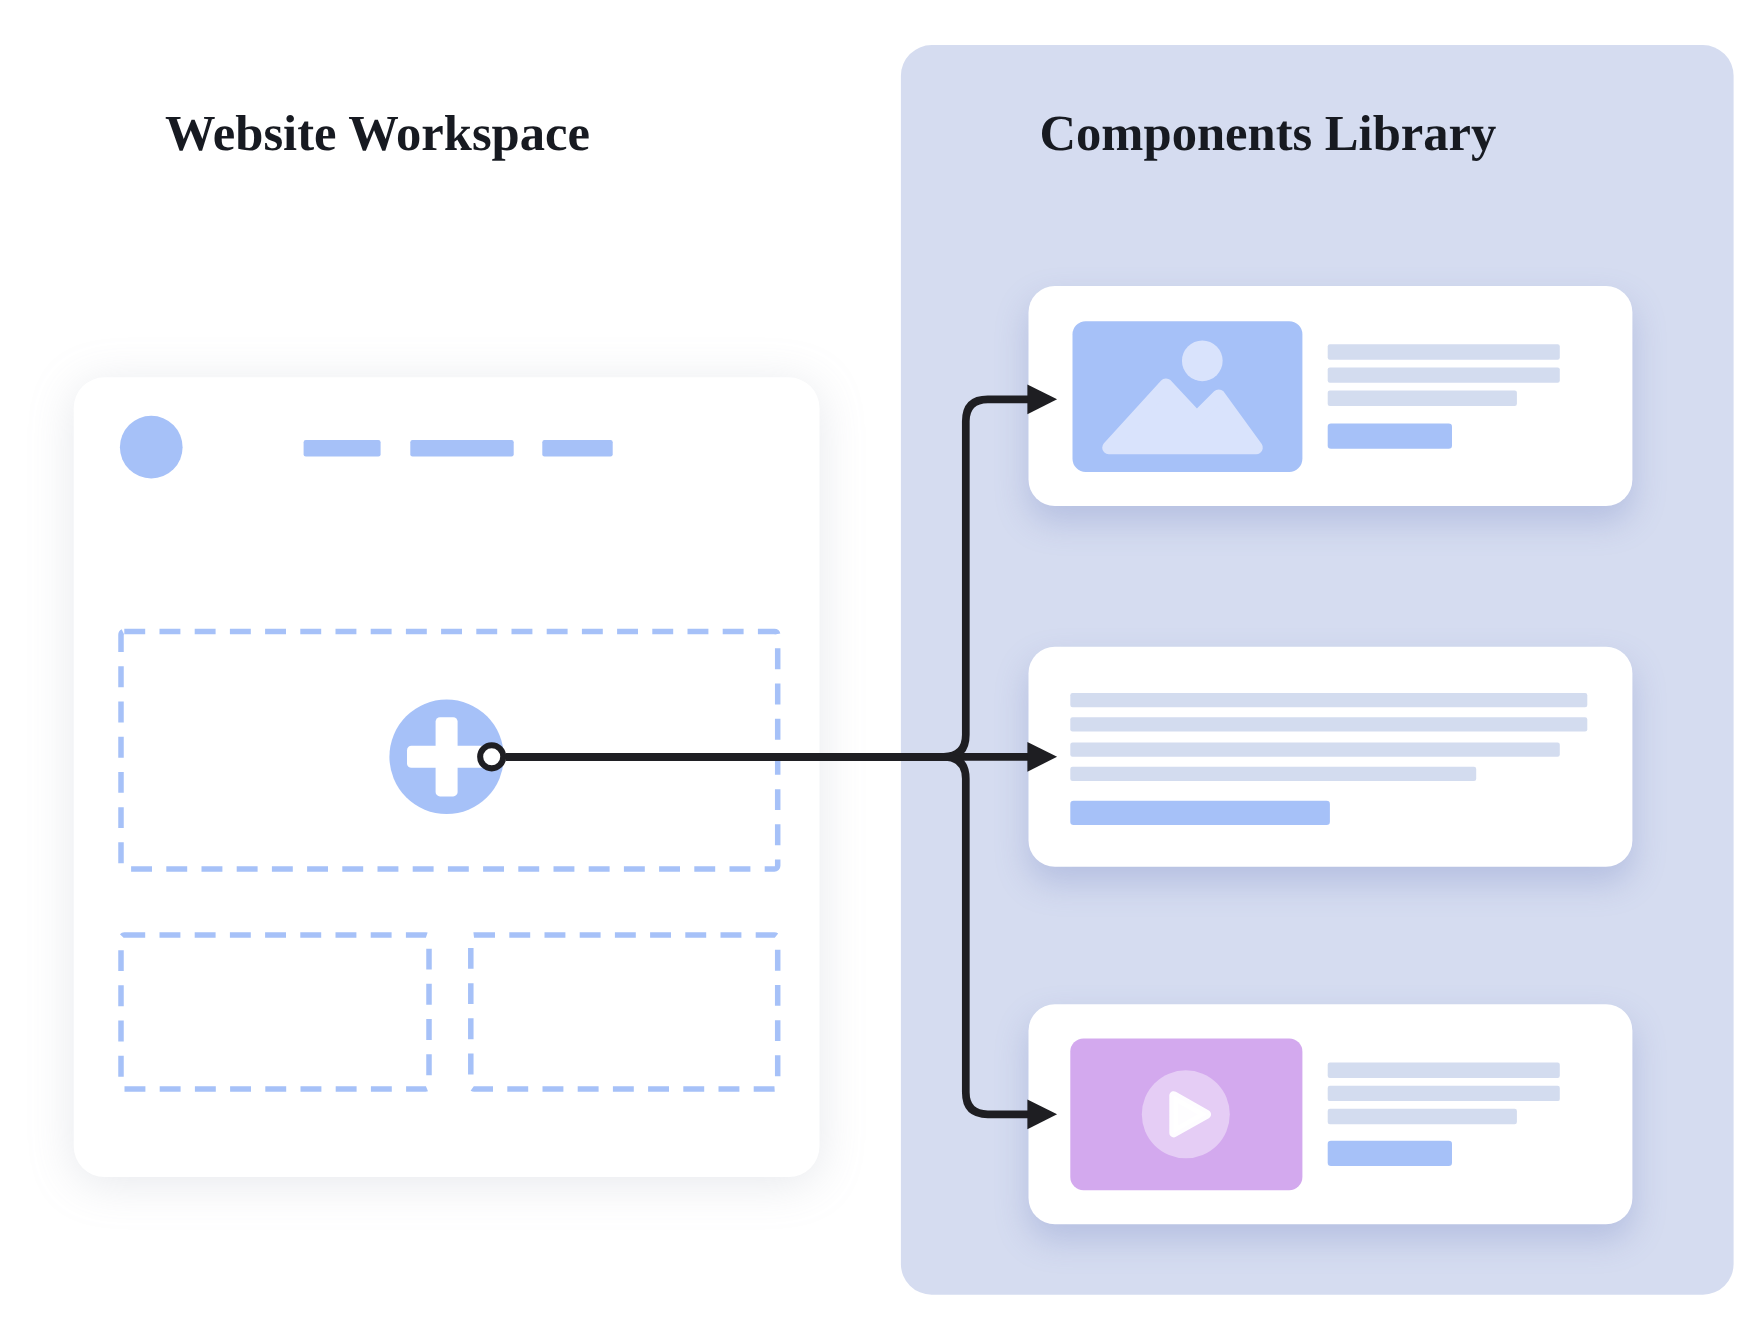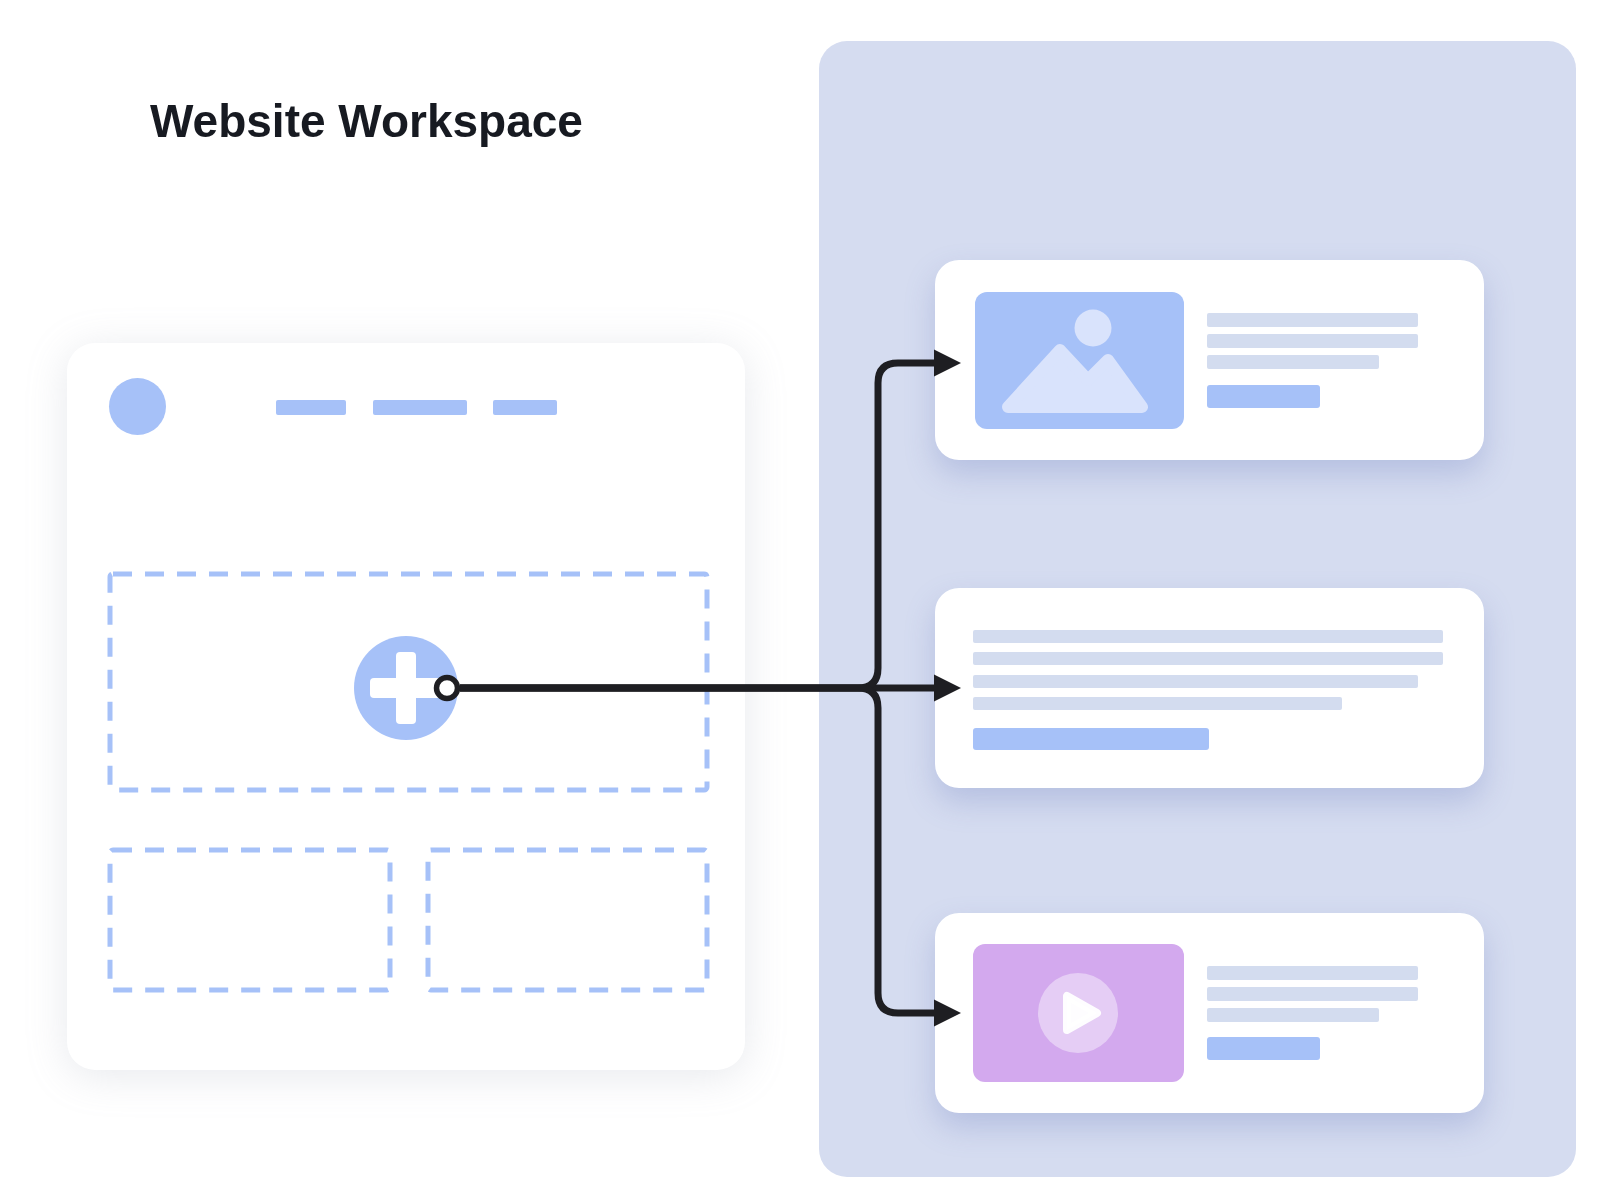--- a/index.html
+++ b/index.html
@@ -8,21 +8,21 @@
     --panel:#d5dcf0;
     --line:#d3dcef;
     --purple:#d3a9ee;
     --ink:#1e1e22;
     --title:#171a21;
     --card:#ffffff;
   }
   html,body{margin:0;padding:0;background:#ffffff;}
   .stage{
     position:relative;width:1600px;height:1200px;overflow:hidden;
-    background:#ffffff;font-family:Liberation Sans, sans-serif;
+    background:#ffffff;font-family:Liberation Serif, serif;
   }
   .title{
     position:absolute;margin:0;font-size:46px;font-weight:700;color:var(--title);
     line-height:1;letter-spacing:0;white-space:nowrap;
   }
   .title-left{left:150px;top:98px;}
   .title-right{left:945px;top:98px;}
 
   .panel{
     position:absolute;left:819px;top:41px;width:757px;height:1136px;
@@ -85,20 +85,21 @@
   .full-btn{left:38px;top:140px;width:236px;height:22px;}
 </style>
 </head>
 <body>
 
 <div class="stage">
 
   <div class="panel"></div>
 
   <h1 class="title title-left">Website Workspace</h1>
+  <h1 class="title title-right">Components Library</h1>
 
   <div class="ws-card">
     <div class="avatar"></div>
     <div class="navbar nb1"></div>
     <div class="navbar nb2"></div>
     <div class="navbar nb3"></div>
   </div>
 
   <button class="add-btn" aria-label="add component">
     <span class="ph"></span>

